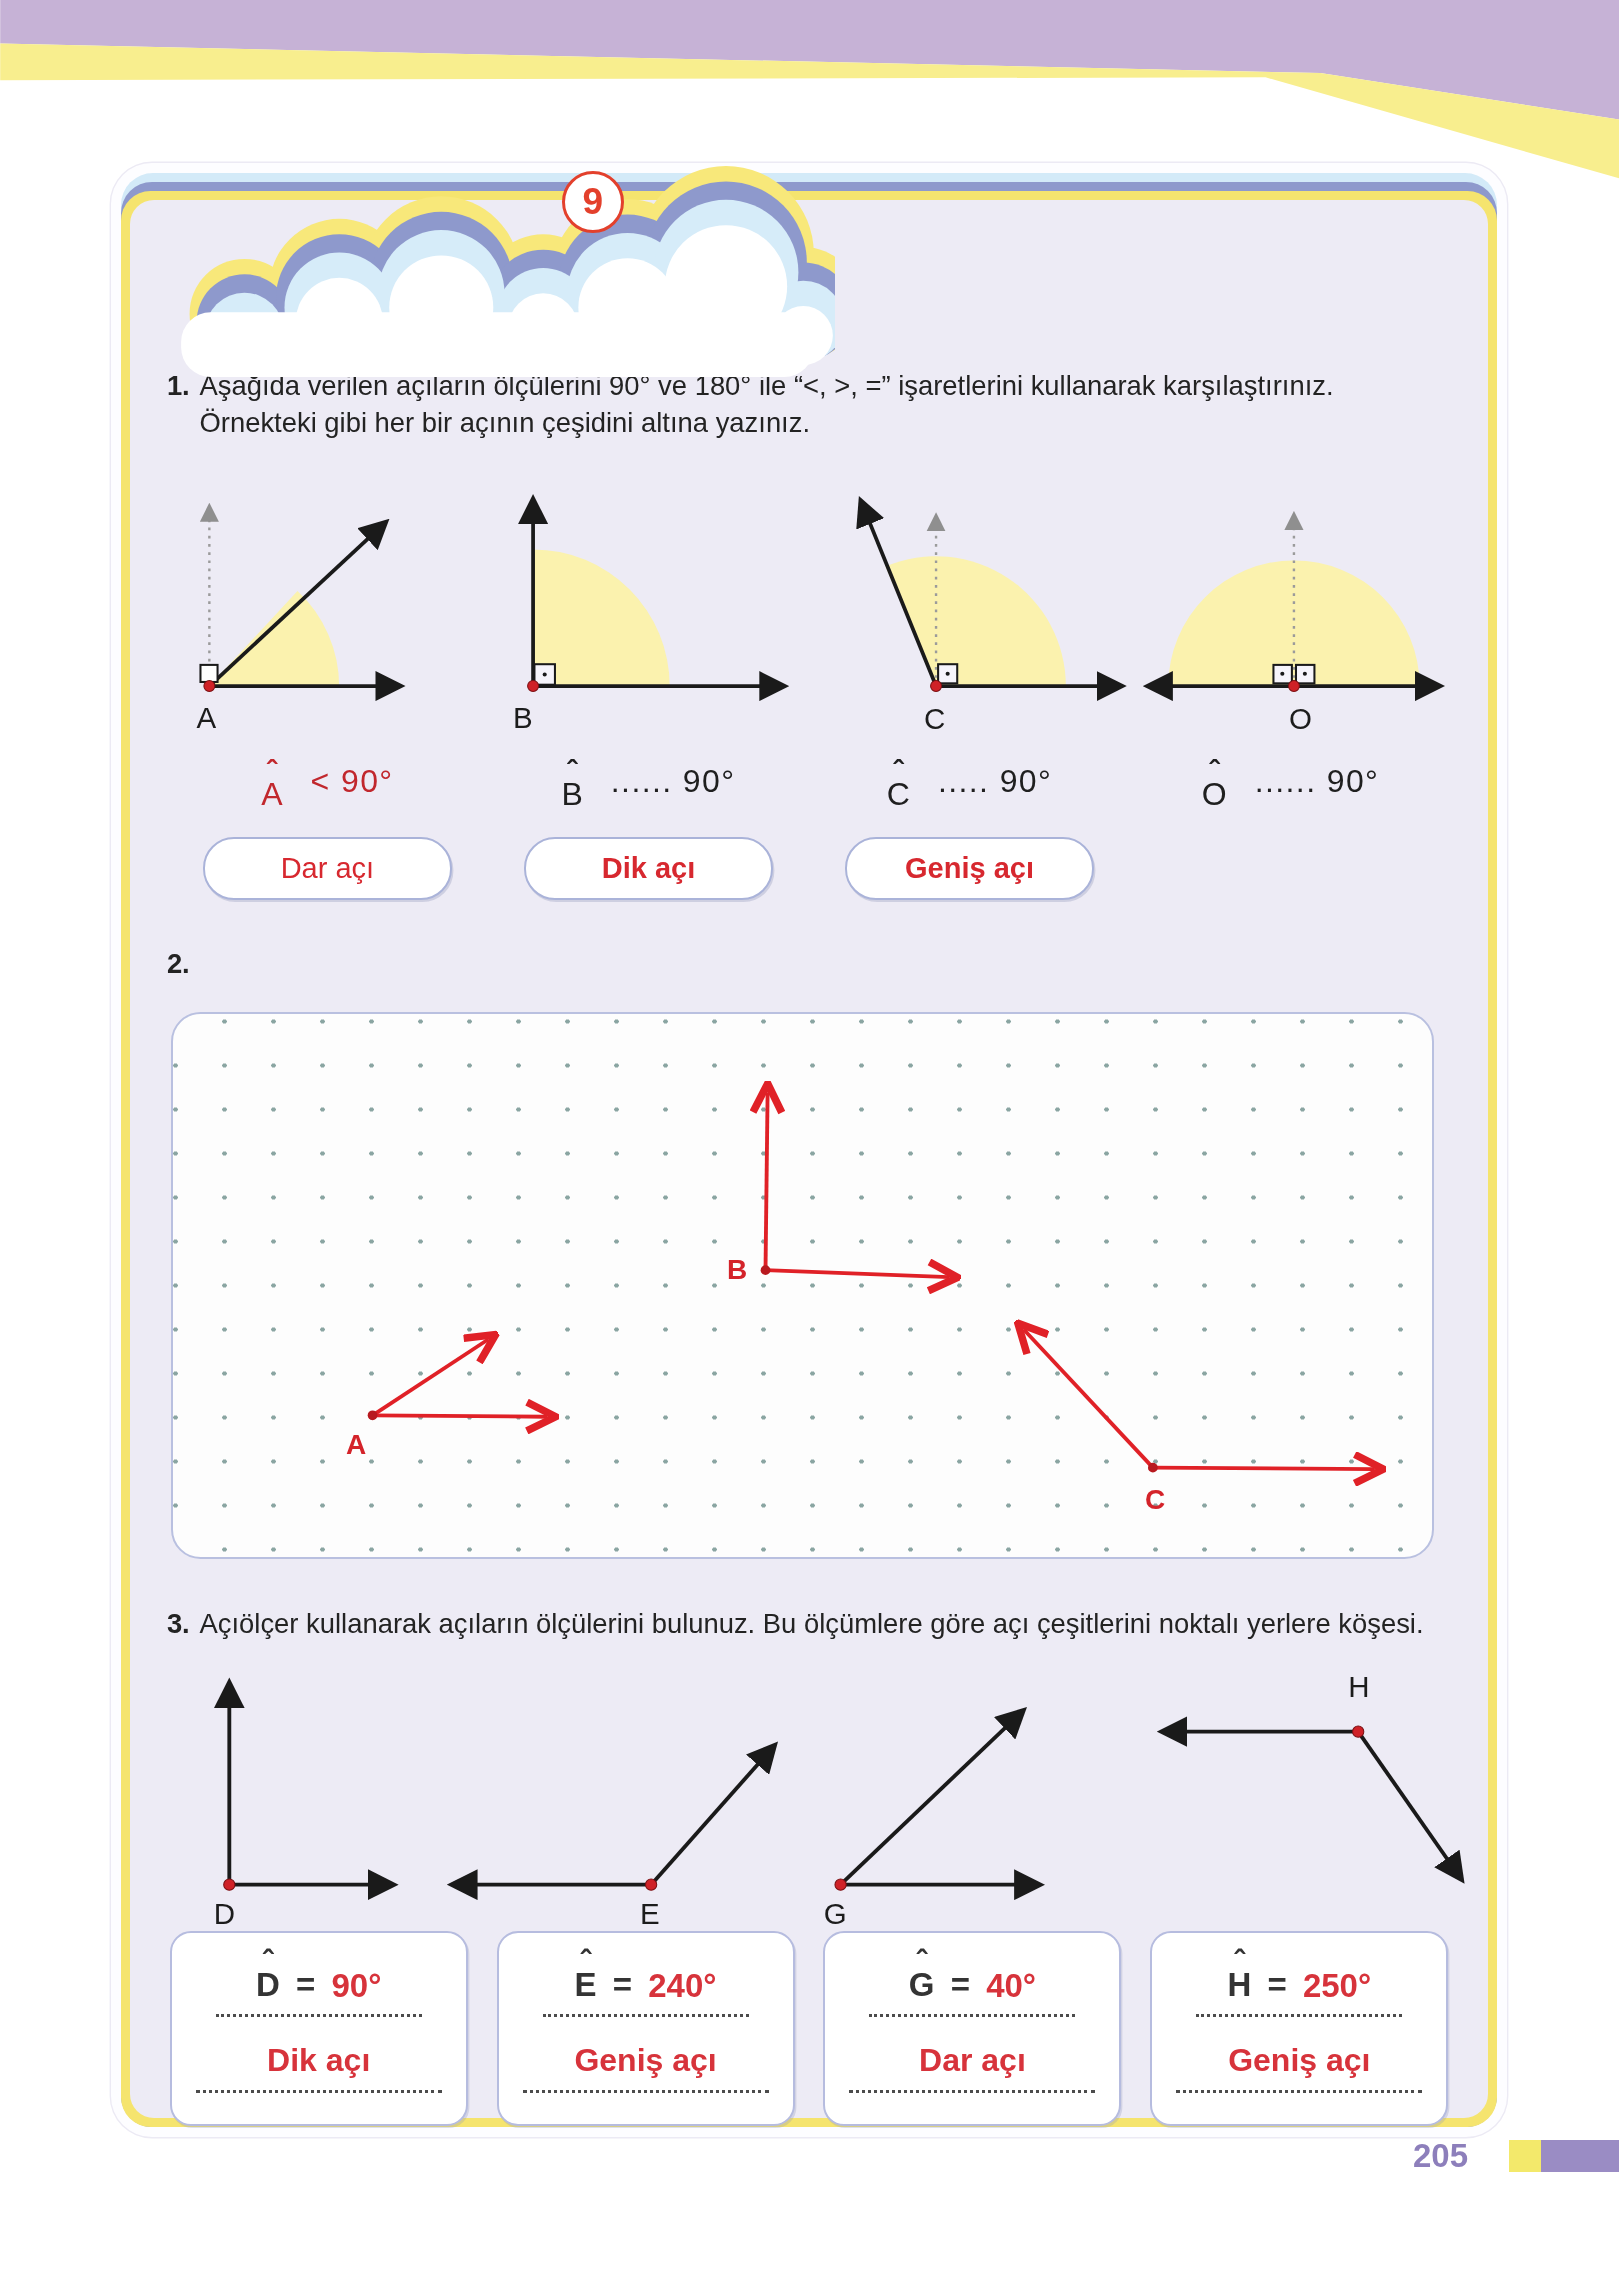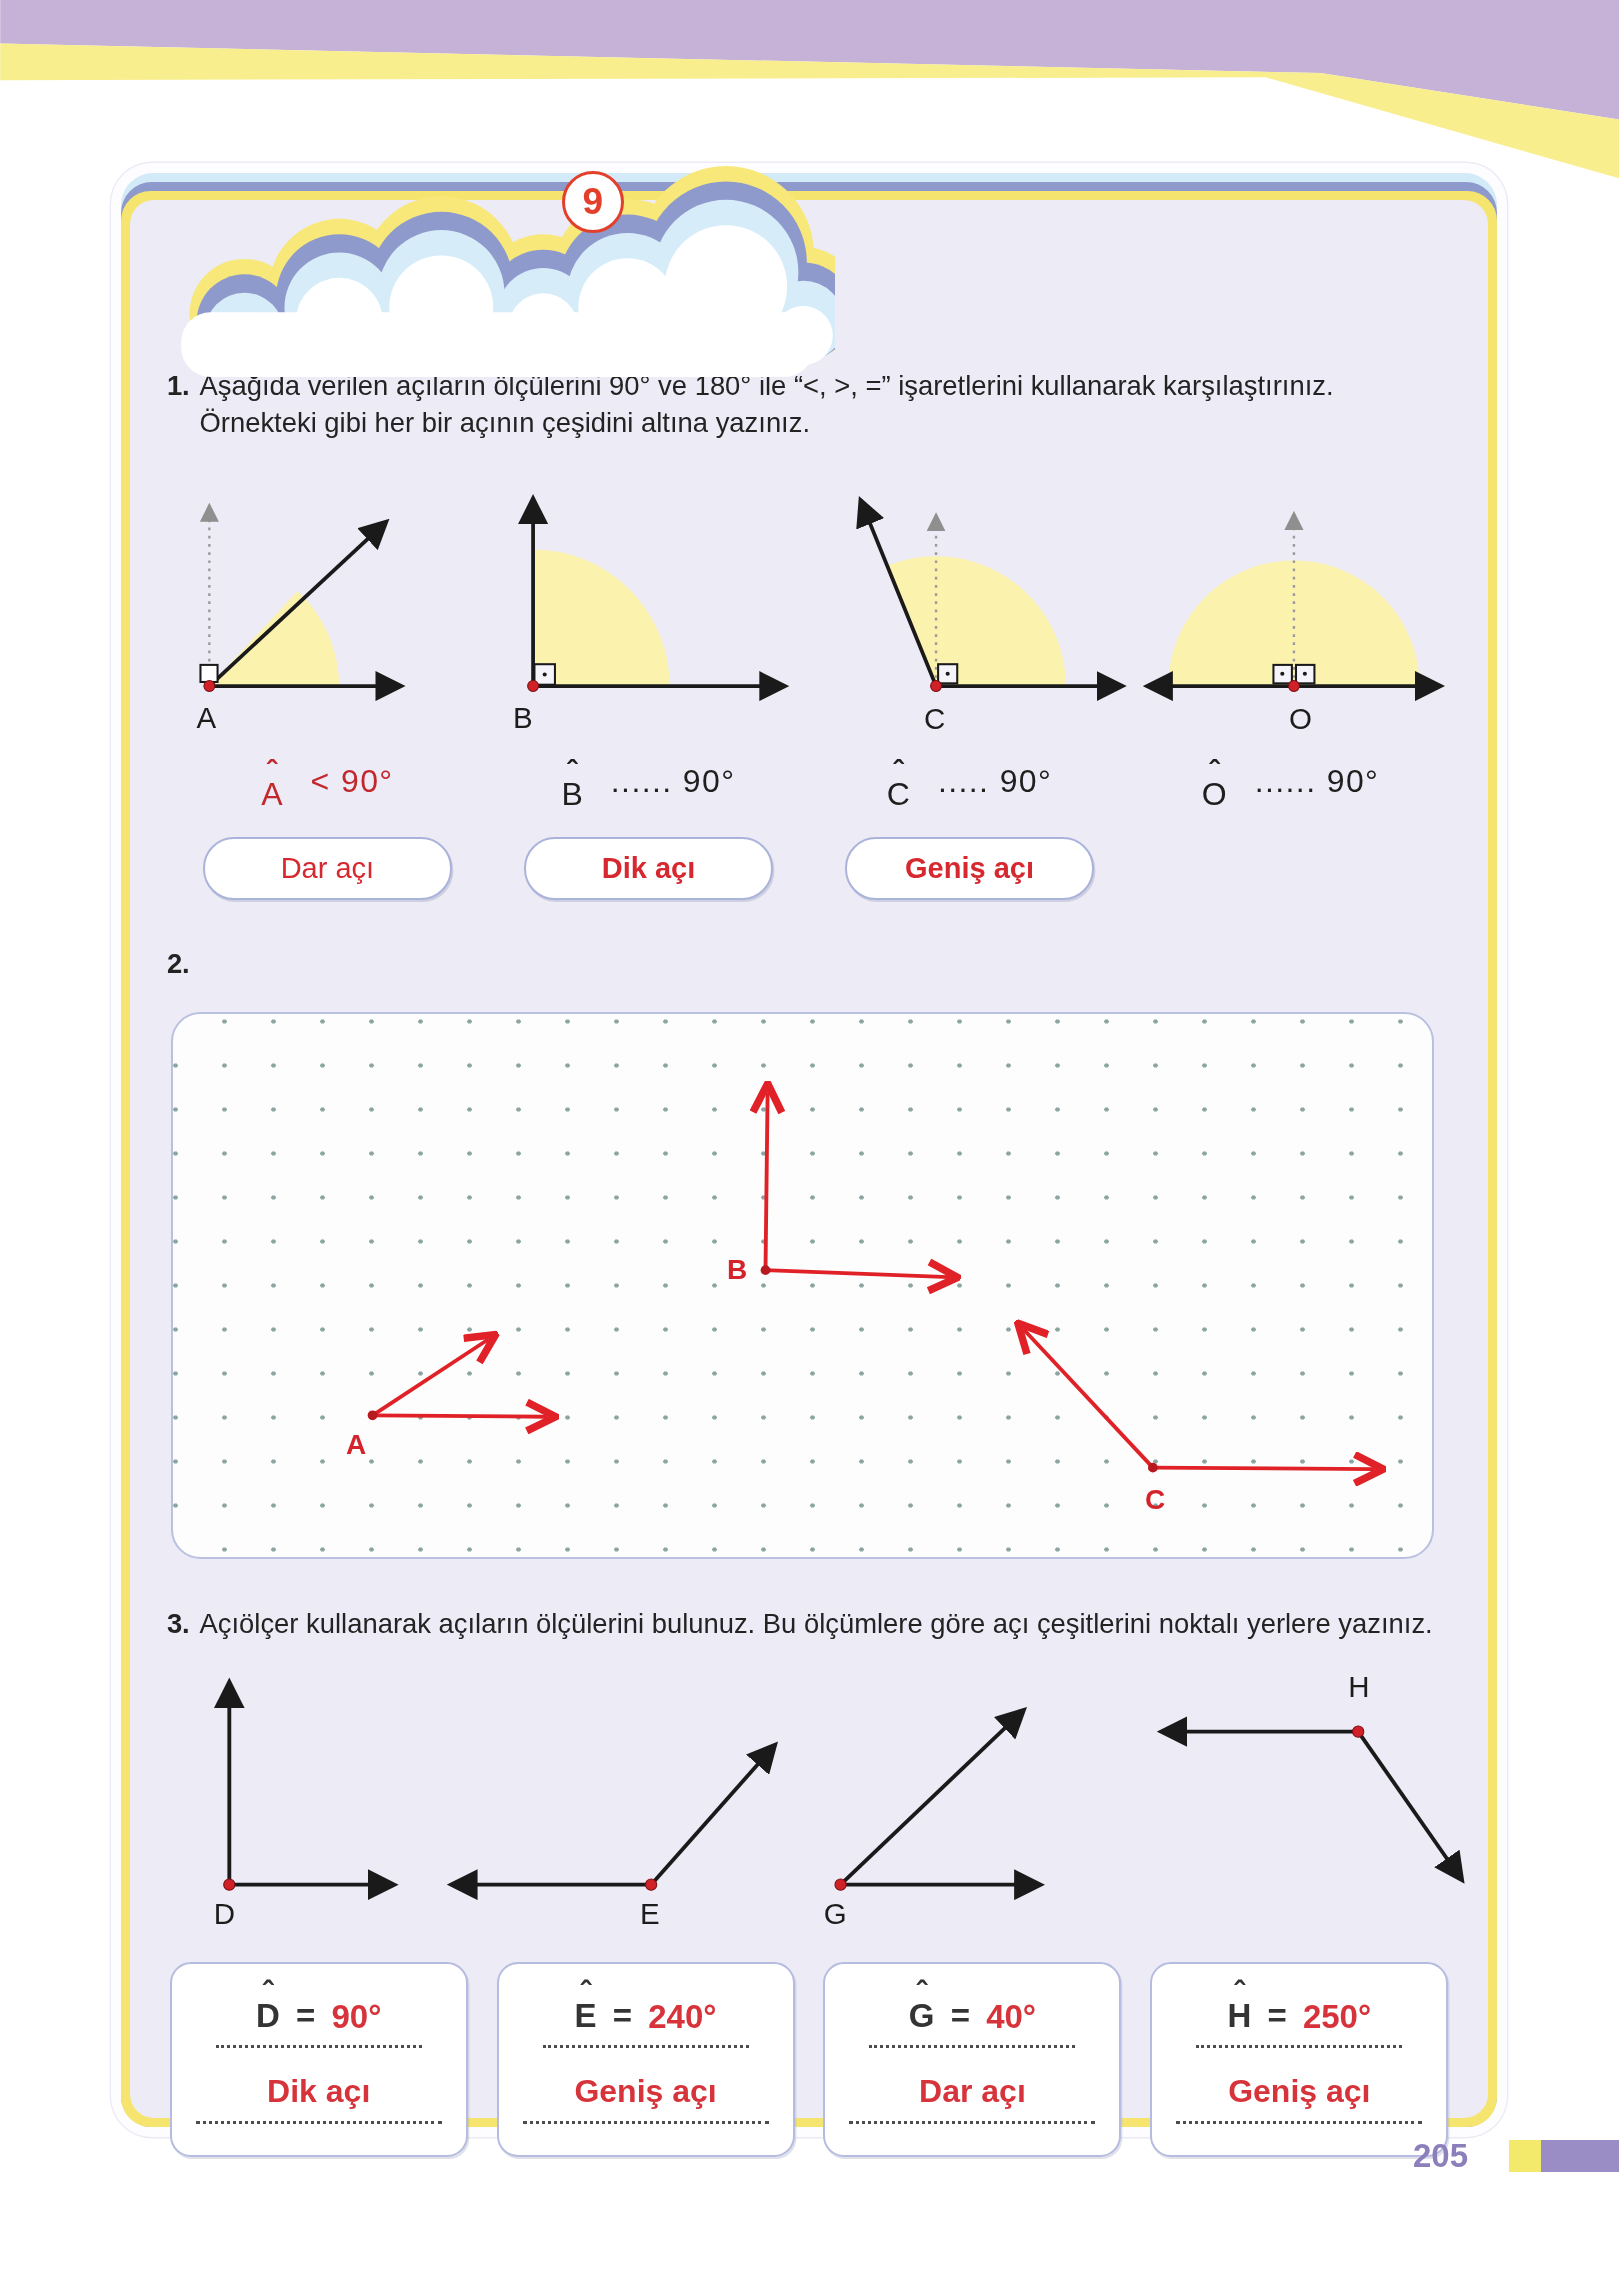--- a/index.html
+++ b/index.html
@@ -56,21 +56,21 @@
            background:#fdfdfd;border:2.1px solid #b9c0e0;border-radius:29.5px;box-sizing:border-box;
            background-image:radial-gradient(circle,#8aa5a2 2.1px,transparent 2.5px);
            background-size:49px 44px;background-position:27px 29.5px;}
   .gridbox svg{position:absolute;left:0;top:0;width:100%;height:100%;}
   .grid-label{position:absolute;font-size:28px;font-weight:700;color:#d4232a;}
   
   .q3figs{display:flex;align-items:flex-end;gap:39px;margin-top:9.8px;padding:0 12.7px;height:278px;}
   .q3cell{position:relative;height:278px;}
   .q3cell svg{position:absolute;left:0;bottom:0;}
   
-  .q3boxes{display:flex;justify-content:space-between;margin-top:31px;padding:0 2.8px;align-items:center;}
+  .q3boxes{display:flex;justify-content:space-between;padding:0 2.8px;align-items:center;}
   .abox{width:298px;height:195px;background:#ffffff;border:2.1px solid #b6bcdf;border-radius:21px;
         box-sizing:border-box;position:relative;box-shadow:1.4px 2.1px 0 rgba(150,155,190,.3);}
   .mline{position:absolute;left:44px;right:44px;top:21px;height:60px;text-align:center;
          border-bottom:3.5px dotted #4c4c4c;font-size:33px;font-weight:700;}
   .mletter{color:#343434;}
   .meq{color:#343434;margin:0 7px;}
   .mval{color:#d7333b;}
   .kline{position:absolute;left:24px;right:24px;bottom:31px;height:48px;text-align:center;
          border-bottom:3.5px dotted #4c4c4c;font-size:32px;font-weight:700;color:#d7333b;}
   
@@ -284,21 +284,21 @@
                     <circle cx="1400" cy="650" r="7"></circle>
           </g>
         </svg>
         <span class="grid-label" style="left:173px;top:415px;">A</span>
         <span class="grid-label" style="left:554px;top:240px;">B</span>
         <span class="grid-label" style="left:972px;top:470px;">C</span>
       </div>
 
       <div class="qrow q3row">
         <span class="qnum">3.</span>
-        <span>Açıölçer kullanarak açıların ölçülerini bulunuz. Bu ölçümlere göre açı çeşitlerini noktalı yerlere yazınız.</span>
+        <span>Açıölçer kullanarak açıların ölçülerini bulunuz. Bu ölçümlere göre açı çeşitlerini noktalı yerlere köşesi.</span>
       </div>
 
       <div class="q3figs">
 
         <div class="q3cell" style="width:225px;">
           <svg width="225" height="278" viewBox="0 0 320 396">
             <defs>
                       <marker id="abD" viewBox="0 0 10 10" refX="7" refY="5" markerWidth="8" markerHeight="8" orient="auto">
                         <path d="M0,0 L10,5 L0,10 Z" fill="#1a1a1a"></path>
                       </marker>

